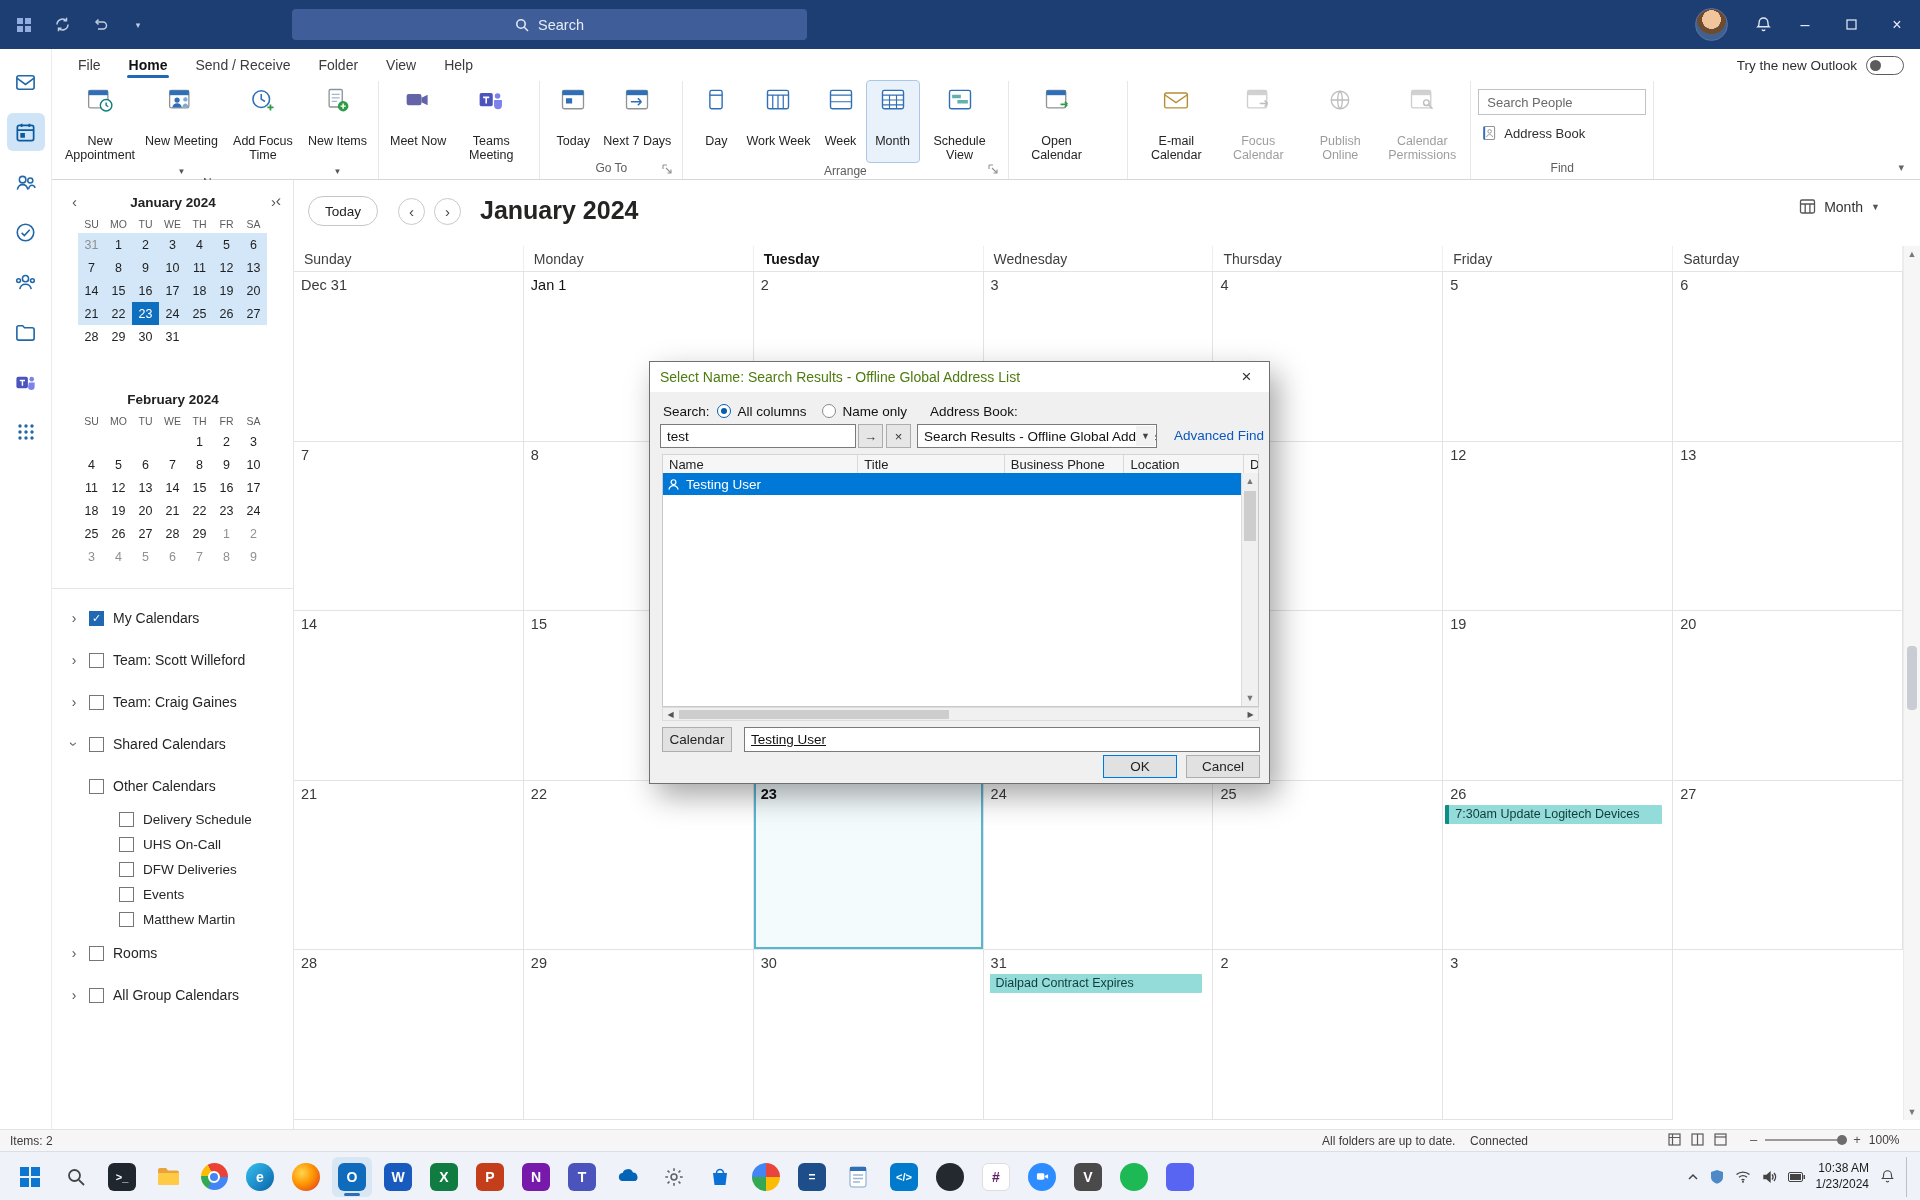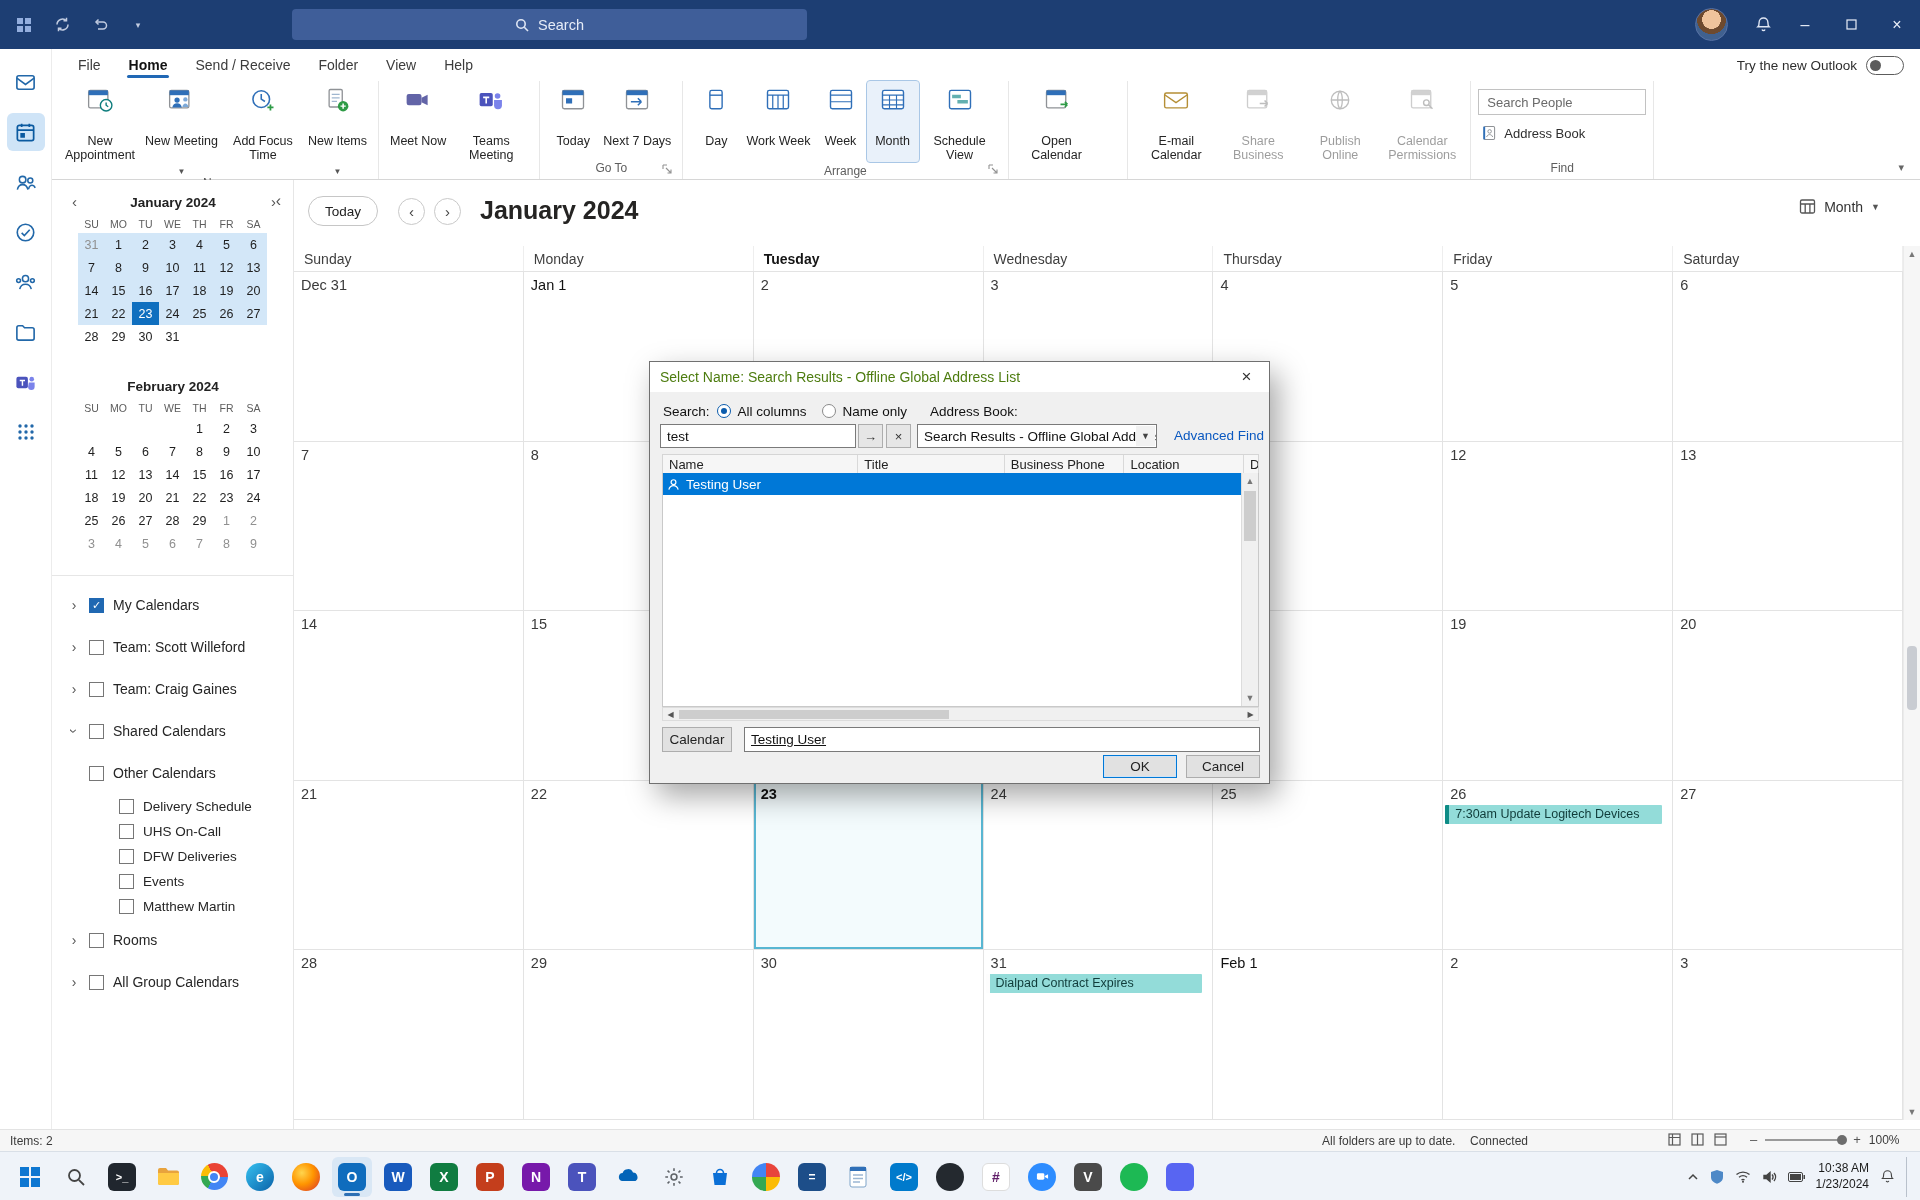--- a/index.html
+++ b/index.html
@@ -38,21 +38,21 @@
 .ab-btn{display:flex;align-items:center;gap:7px;font-size:13px;color:#2e2e2e;padding:2px 3px}
 .rib-collapse{position:absolute;right:16px;bottom:5px;color:#666;font-size:11px}
 
 #navrail{position:absolute;left:0;top:49px;width:52px;bottom:71px;background:#fff;border-right:1px solid #ececec;padding-top:14px;display:flex;flex-direction:column;align-items:center;gap:12px;z-index:2}
 .nri{width:38px;height:38px;border-radius:6px;display:flex;align-items:center;justify-content:center}
 .nri.active{background:#cfe4f7}
 
 #sidebar{position:absolute;left:52px;top:180px;width:242px;bottom:71px;background:#fff;border-right:1px solid #e6e6e6;z-index:1}
 .collapse{position:absolute;right:12px;top:12px;color:#555;font-size:16px}
 .mini{margin:10px 0 0 26px;width:190px;position:relative}
-.mini2{margin-top:26px}
+.mini2{margin-top:39px}
 .mtitle{height:24px;font-size:13.5px;font-weight:700;color:#222;display:flex;align-items:center;justify-content:center}
 .mnav{position:absolute;top:3px;font-size:15px;color:#555}
 .mnav.prev{left:-6px}.mnav.next{right:-8px}
 .mc-grid{display:grid;grid-template-columns:repeat(7,27px)}
 .mch{height:19px;font-size:10.5px;color:#5c5c5c;display:flex;align-items:center;justify-content:center}
 .mc{height:23px;font-size:12.5px;color:#1f1f1f;display:flex;align-items:center;justify-content:center}
 .mc.sh{background:#d3e7f8}
 .mc.sel{background:#0f6fbf;color:#fff}
 .mc.dim{color:#909090}
 .sdiv{height:1px;background:#e6e6e6;margin:20px 0 8px}
@@ -427,21 +427,21 @@
           <span>E-mail Calendar</span>
         </div>
         <div class="rbtn dis">
           <span>
               <svg width="28" height="28" viewBox="0 0 32 32">
                 <rect x="4" y="5" width="22" height="20" rx="2" fill="#fff" stroke="#8f9296" stroke-width="1.5"></rect>
                 <rect x="4" y="5" width="22" height="5.5" fill="#9a9a9a"></rect>
                 <path d="M18 20h9m0 0-3.5-3.5M27 20l-3.5 3.5" stroke="#6f6f6f" stroke-width="1.8" fill="none"></path>
               </svg>
             </span>
-          <span>Share Business</span>
+          <span>Focus Calendar</span>
         </div>
         <div class="rbtn dis">
           <span>
               <svg width="28" height="28" viewBox="0 0 32 32" fill="none" stroke="#6f6f6f" stroke-width="1.5">
                 <circle cx="16" cy="16" r="10"></circle>
                 <path d="M6 16h20M16 6c3.5 3 3.5 17 0 20-3.5-3-3.5-17 0-20z"></path>
               </svg>
             </span>
           <span>Publish Online</span>
           <span class="dd">▼</span>
@@ -930,24 +930,20 @@
       <div class="dc">
         <div class="dnum">30</div>
 
       </div>
 
       <div class="dc ef">
         <div class="dnum">31</div>
         <div class="chip">Dialpad Contract Expires</div>
       </div>
 
-      <div class="dc b">
-        <div class="dnum">Feb 1</div>
-
-      </div>
 
       <div class="dc">
         <div class="dnum">2</div>
 
       </div>
 
       <div class="dc">
         <div class="dnum">3</div>
 
       </div>

